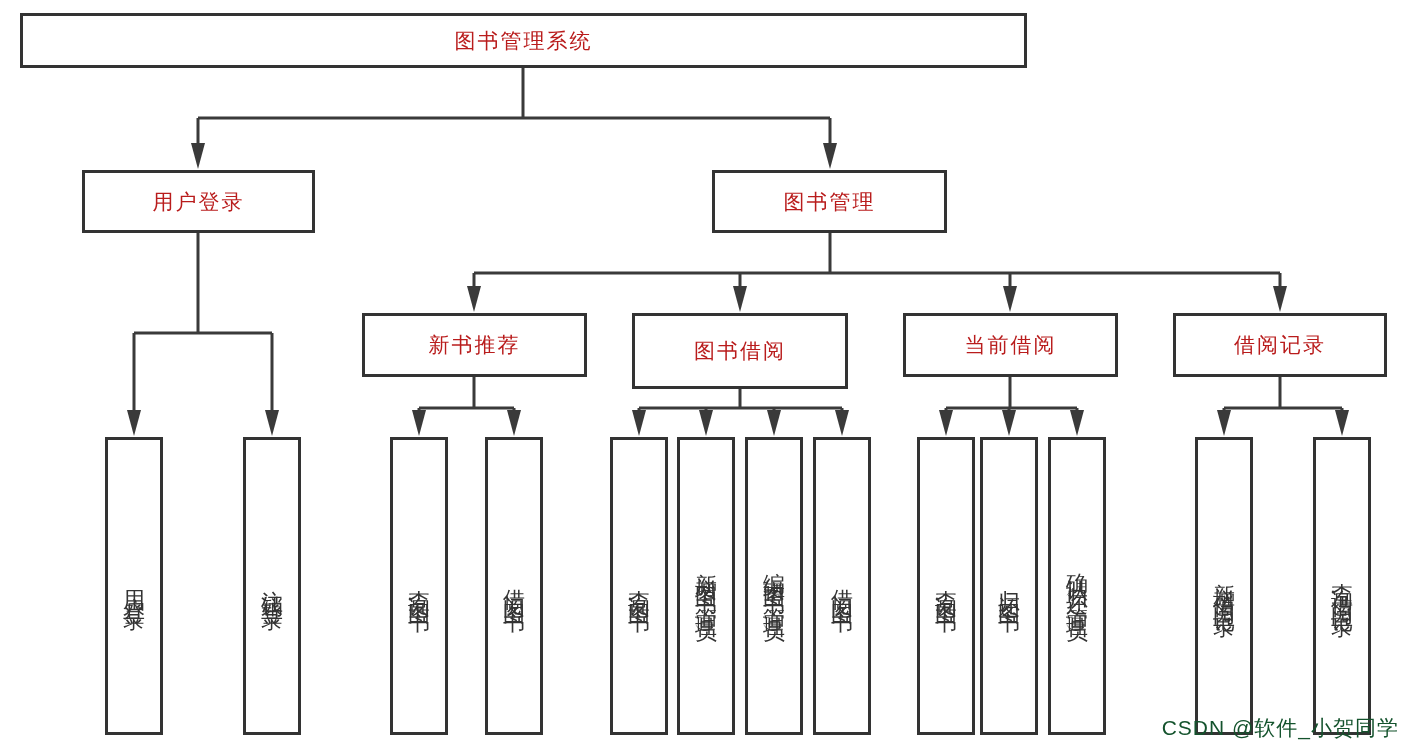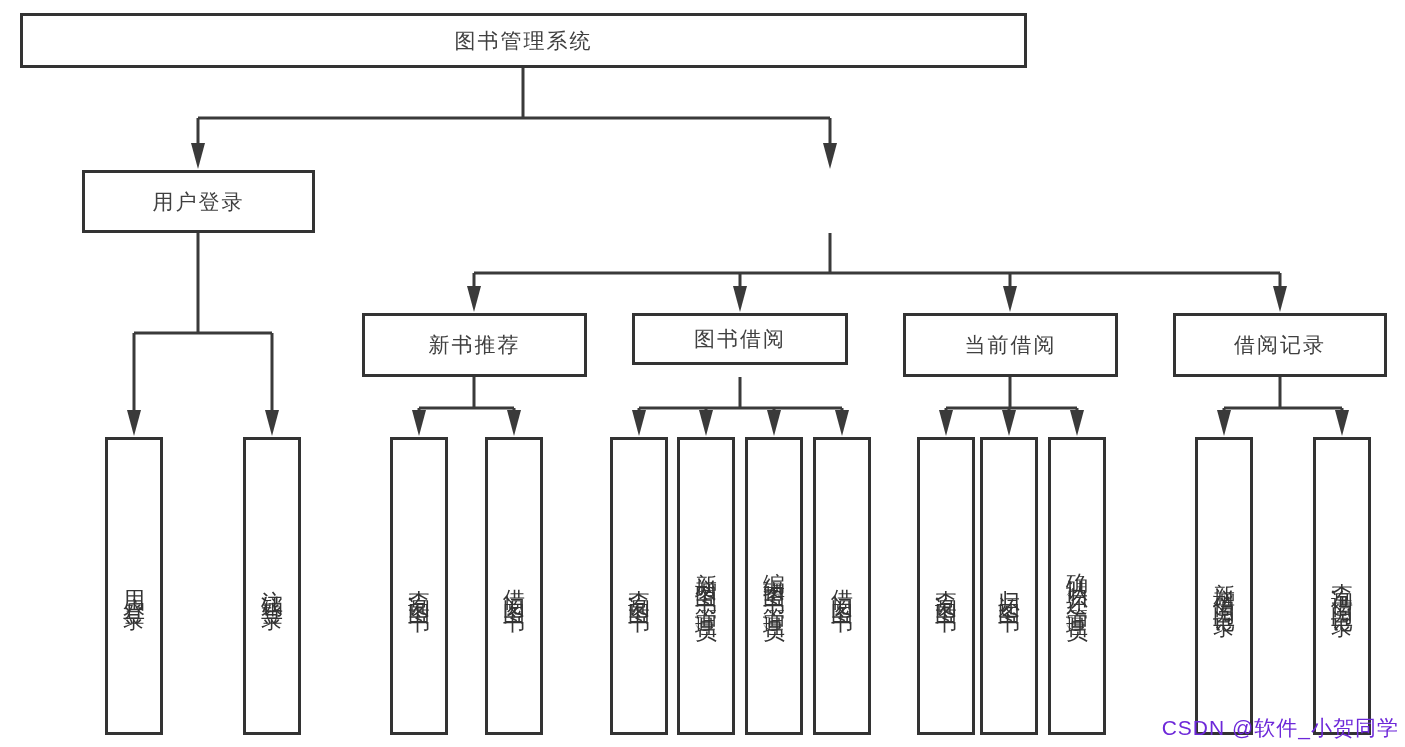--- a/index.html
+++ b/index.html
@@ -36,21 +36,21 @@
   .hbox {
     position: absolute;
     box-sizing: border-box;
     border: 3px solid #333333;
     background: #ffffff;
     display: flex;
     align-items: center;
     justify-content: center;
     font-size: 21px;
     letter-spacing: 2px;
-    color: #404040;
+    color: #b91c1c;
     z-index: 2;
   }
   .leaf {
     position: absolute;
     top: 437px;
     height: 298px;
     width: 58px;
     box-sizing: border-box;
     border: 3px solid #333333;
     background: #ffffff;
@@ -66,21 +66,21 @@
     letter-spacing: 7px;
     line-height: 1;
     color: #333333;
     white-space: nowrap;
   }
   .watermark {
     position: absolute;
     right: 6px;
     bottom: 5px;
     font-size: 21px;
-    color: #6d28d9;
+    color: #14532d;
     letter-spacing: 1px;
     z-index: 3;
   }
 </style>
 </head>
 <body>
 
 <div class="stage">
 
   <svg class="connector-layer" viewBox="0 0 1405 747" xmlns="http://www.w3.org/2000/svg">
@@ -122,23 +122,24 @@
     <g>
       <path d="M1280 377 V408 M1224 408 H1342 M1224 408 V410 M1342 408 V410"></path>
       <polygon points="1217,410 1231,410 1224,436"></polygon>
       <polygon points="1335,410 1349,410 1342,436"></polygon>
     </g>
   </svg>
 
   <div class="hbox" style="left:20px; top:13px; width:1007px; height:55px;">图书管理系统</div>
 
   <div class="hbox" style="left:82px; top:170px; width:233px; height:63px;">用户登录</div>
+  <div class="hbox" style="left:712px; top:170px; width:235px; height:63px;">图书管理</div>
 
   <div class="hbox" style="left:362px; top:313px; width:225px; height:64px;">新书推荐</div>
-  <div class="hbox" style="left:632px; top:313px; width:216px; height:52px;">图书借阅</div>
+  <div class="hbox" style="left:632px; top:313px; width:216px; height:76px;">图书借阅</div>
   <div class="hbox" style="left:903px; top:313px; width:215px; height:64px;font-family:Liberation Mono, monospace;">当前借阅</div>
   <div class="hbox" style="left:1173px; top:313px; width:214px; height:64px;font-family:Liberation Serif, serif;">借阅记录</div>
 
   <div class="leaf" style="left:105px;">
     <span class="vtext">用户登录</span>
   </div>
   <div class="leaf" style="left:243px;">
     <span class="vtext">注销登录</span>
   </div>
 

